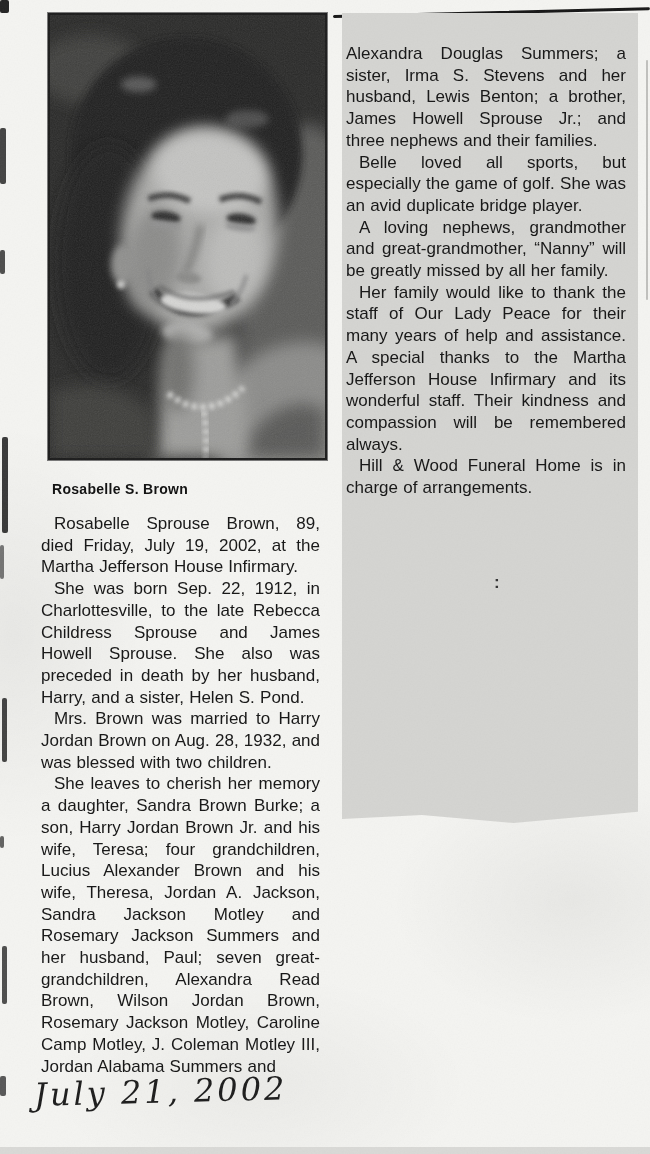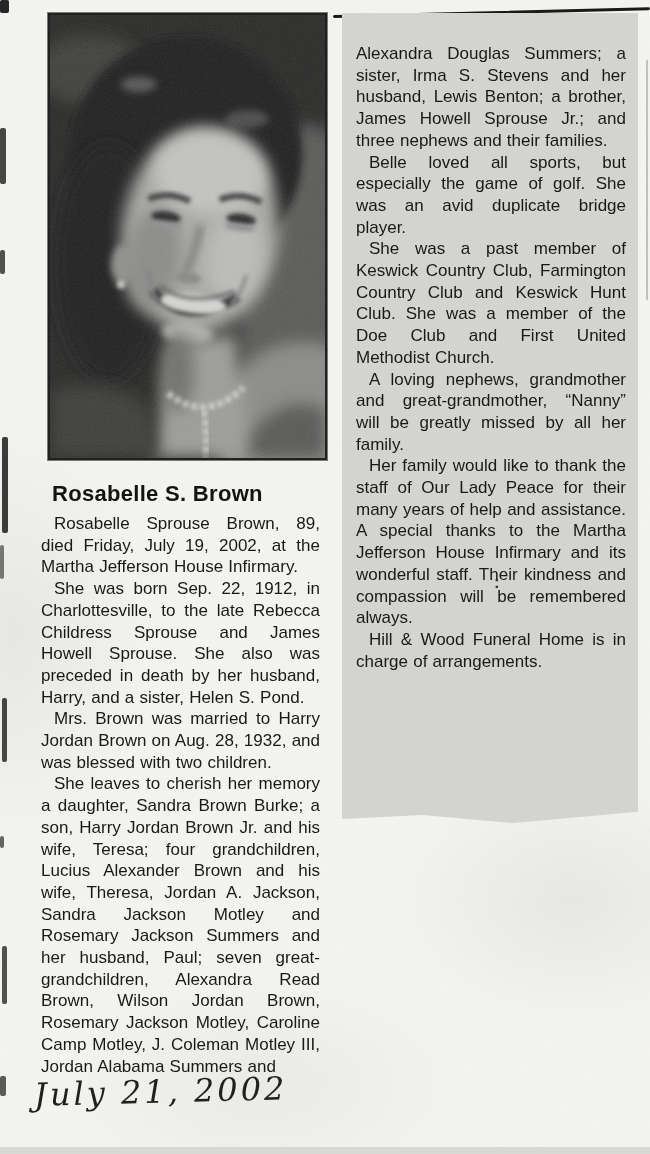--- a/index.html
+++ b/index.html
@@ -22,38 +22,38 @@
 
   
   .photo-frame {
     position:absolute; left:48px; top:13px; width:279px; height:447px;
     background:#222; border:2px solid #1c1c1c; box-shadow:0 0 0 1px #777;
   }
   .photo-frame svg { display:block; width:100%; height:100%; }
 
   .headline {
     position:absolute; left:52px; top:481px; width:280px;
-    font-size:22px; font-weight:bold; color:#0f0f0f; letter-spacing:0.3px;
+    font-size:14px; font-weight:bold; color:#0f0f0f; letter-spacing:0.3px;
   }
   .left-body { position:absolute; left:41px; top:513px; width:279px; }
 
   .handwritten {
     position:absolute; left:34px; top:1072px; width:300px;
     font-family:"DejaVu Serif", serif; font-style:italic;
     font-size:32px; color:#1c1c1c; letter-spacing:3px;
     transform:rotate(-1.5deg);
   }
 
   
   .right-clip {
     position:absolute; left:342px; top:13px; width:296px; height:810px;
     background:#d4d4d1;
     clip-path: polygon(0 0, 100% 0, 100% 98.6%, 58% 100%, 27% 99%, 0 99.5%);
   }
-  .right-body { padding:30px 12px 0 14px; }
+  .right-body { padding:30px 12px 0 4px; }
   .stray-mark {
     position:absolute; left:152px; top:560px;
     font-size:17px; font-weight:bold; color:#333;
   }
 
   
   .topline {
     position:absolute; left:333px; top:15px; width:317px; height:3px;
     background:#161616; transform:rotate(-1.4deg); transform-origin:left center;
     border-radius:2px;
@@ -176,21 +176,20 @@
     <p>Mrs. Brown was married to Harry Jordan Brown on Aug. 28, 1932, and was blessed with two children.</p>
     <p>She leaves to cherish her memory a daughter, Sandra Brown Burke; a son, Harry Jordan Brown Jr. and his wife, Teresa; four grandchildren, Lucius Alexander Brown and his wife, Theresa, Jordan A. Jackson, Sandra Jackson Motley and Rosemary Jackson Summers and her husband, Paul; seven great-grandchildren, Alexandra Read Brown, Wilson Jordan Brown, Rosemary Jackson Motley, Caroline Camp Motley, J. Coleman Motley III, Jordan Alabama Summers and</p>
   </div>
 
   <div class="handwritten">July 21, 2002</div>
 
   <div class="right-clip">
     <div class="right-body newsprint">
       <p class="no-indent">Alexandra Douglas Summers; a sister, Irma S. Stevens and her husband, Lewis Benton; a brother, James Howell Sprouse Jr.; and three nephews and their families.</p>
       <p>Belle loved all sports, but especially the game of golf. She was an avid duplicate bridge player.</p>
-      <p>She was a past member of Keswick Country Club, Farmington Country Club and Keswick Hunt Club. She was a member of the Doe Club and First United Methodist Church.</p>
       <p>A loving nephews, grandmother and great-grandmother, “Nanny” will be greatly missed by all her family.</p>
       <p>Her family would like to thank the staff of Our Lady Peace for their many years of help and assistance. A special thanks to the Martha Jefferson House Infirmary and its wonderful staff. Their kindness and compassion will be remembered always.</p>
       <p>Hill &amp; Wood Funeral Home is in charge of arrangements.</p>
     </div>
     <span class="stray-mark">:</span>
   </div>
 
   <svg class="grain-overlay" viewBox="0 0 650 1154" preserveAspectRatio="none">
     <filter id="pgrain">
       <feTurbulence type="fractalNoise" baseFrequency="0.7" numOctaves="2"></feTurbulence>

